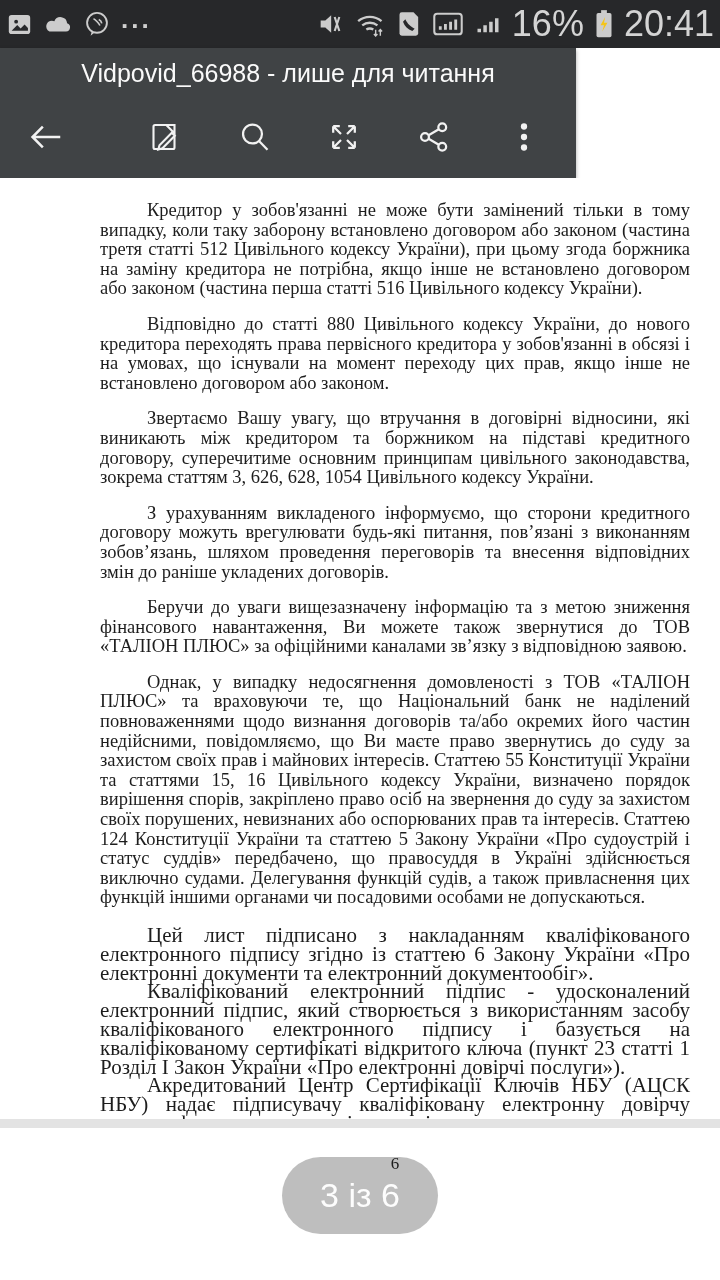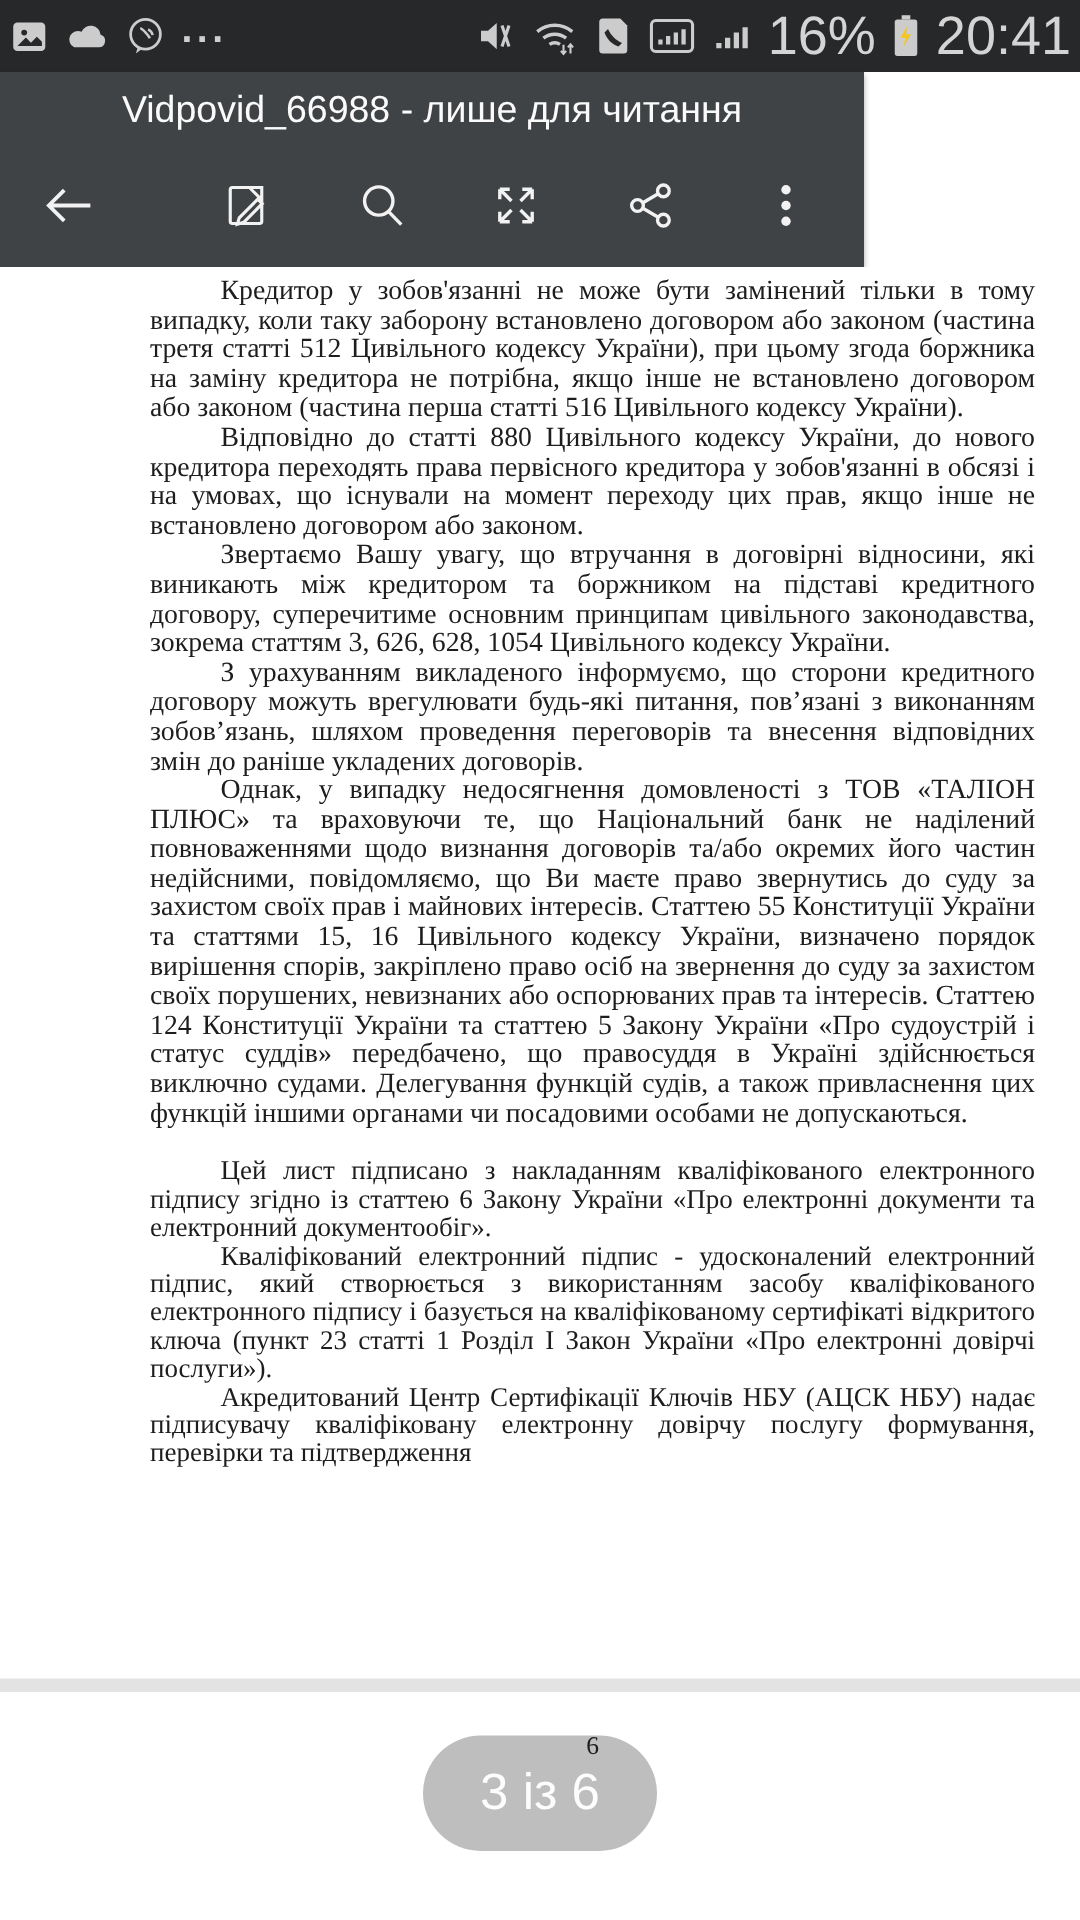--- a/index.html
+++ b/index.html
@@ -26,23 +26,23 @@
   .tb-btn { width:48px; height:48px; display:flex; align-items:center;
             justify-content:center; background:none; border:none; cursor:pointer; }
   .tb-left { margin-left:22px; }
   .tb-right { display:flex; gap:42px; margin-right:28px; }
 
   
   .doc { position:absolute; top:178px; left:0; width:720px; height:1102px;
          background:#fff; color:#1d1d1d; font-family:"Liberation Serif", serif; }
   .page5 { height:941px; overflow:hidden; padding:7px 30px 0 100px; }
   .body-par { font-size:18.5px; line-height:19.6px; text-align:justify;
-              text-indent:47px; }
+              text-indent:47px;margin-top:16px; }
   .footnotes { margin-top:18px; }
-  .foot-par { font-size:18px; line-height:18.8px; text-align:justify;
+  .foot-par { font-size:21px; line-height:18.8px; text-align:justify;
               text-indent:47px; }
   .page-sep { width:720px; height:9px; background:#e3e3e3; }
   .page6 { padding:26px 30px 0 100px; position:relative; }
   .page-num { display:block; text-align:center; font-size:17px; margin-bottom:18px;
               position:relative; z-index:10; }
   .cont-par { font-size:15.5px; line-height:20px; text-align:justify;
               position:relative; z-index:10; }
 
   
   .pill { position:absolute; top:1157px; left:50%; transform:translateX(-50%);
@@ -186,20 +186,21 @@
       </div>
     </div>
   </div>
 
   <div class="doc">
     <div class="page5">
       <p class="body-par">Кредитор у зобов'язанні не може бути замінений тільки в тому випадку, коли таку заборону встановлено договором або законом (частина третя статті 512 Цивільного кодексу України), при цьому згода боржника на заміну кредитора не потрібна, якщо інше не встановлено договором або законом (частина перша статті 516 Цивільного кодексу України).</p>
       <p class="body-par">Відповідно до статті 880 Цивільного кодексу України, до нового кредитора переходять права первісного кредитора у зобов'язанні в обсязі і на умовах, що існували на момент переходу цих прав, якщо інше не встановлено договором або законом.</p>
       <p class="body-par">Звертаємо Вашу увагу, що втручання в договірні відносини, які виникають між кредитором та боржником на підставі кредитного договору, суперечитиме основним принципам цивільного законодавства, зокрема статтям 3, 626, 628, 1054 Цивільного кодексу України.</p>
       <p class="body-par">З урахуванням викладеного інформуємо, що сторони кредитного договору можуть врегулювати будь-які питання, пов’язані з виконанням зобов’язань, шляхом проведення переговорів та внесення відповідних змін до раніше укладених договорів.</p>
+      <p class="body-par">Беручи до уваги вищезазначену інформацію та з метою зниження фінансового навантаження, Ви можете також звернутися до ТОВ «ТАЛІОН ПЛЮС» за офіційними каналами зв’язку з відповідною заявою.</p>
       <p class="body-par">Однак, у випадку недосягнення домовленості з ТОВ «ТАЛІОН ПЛЮС» та враховуючи те, що Національний банк не наділений повноваженнями щодо визнання договорів та/або окремих його частин недійсними, повідомляємо, що Ви маєте право звернутись до суду за захистом своїх прав і майнових інтересів. Статтею 55 Конституції України та статтями 15, 16 Цивільного кодексу України, визначено порядок вирішення спорів, закріплено право осіб на звернення до суду за захистом своїх порушених, невизнаних або оспорюваних прав та інтересів. Статтею 124 Конституції України та статтею 5 Закону України «Про судоустрій і статус суддів» передбачено, що правосуддя в Україні здійснюється виключно судами. Делегування функцій судів, а також привласнення цих функцій іншими органами чи посадовими особами не допускаються.</p>
       <div class="footnotes">
         <p class="foot-par">Цей лист підписано з накладанням кваліфікованого електронного підпису згідно із статтею 6 Закону України «Про електронні документи та електронний документообіг».</p>
         <p class="foot-par">Кваліфікований електронний підпис - удосконалений електронний підпис, який створюється з використанням засобу кваліфікованого електронного підпису і базується на кваліфікованому сертифікаті відкритого ключа (пункт 23 статті 1 Розділ I Закон України «Про електронні довірчі послуги»).</p>
         <p class="foot-par">Акредитований Центр Сертифікації Ключів НБУ (АЦСК НБУ) надає підписувачу кваліфіковану електронну довірчу послугу формування, перевірки та підтвердження</p>
       </div>
     </div>
 
     <div class="page-sep"></div>
 

